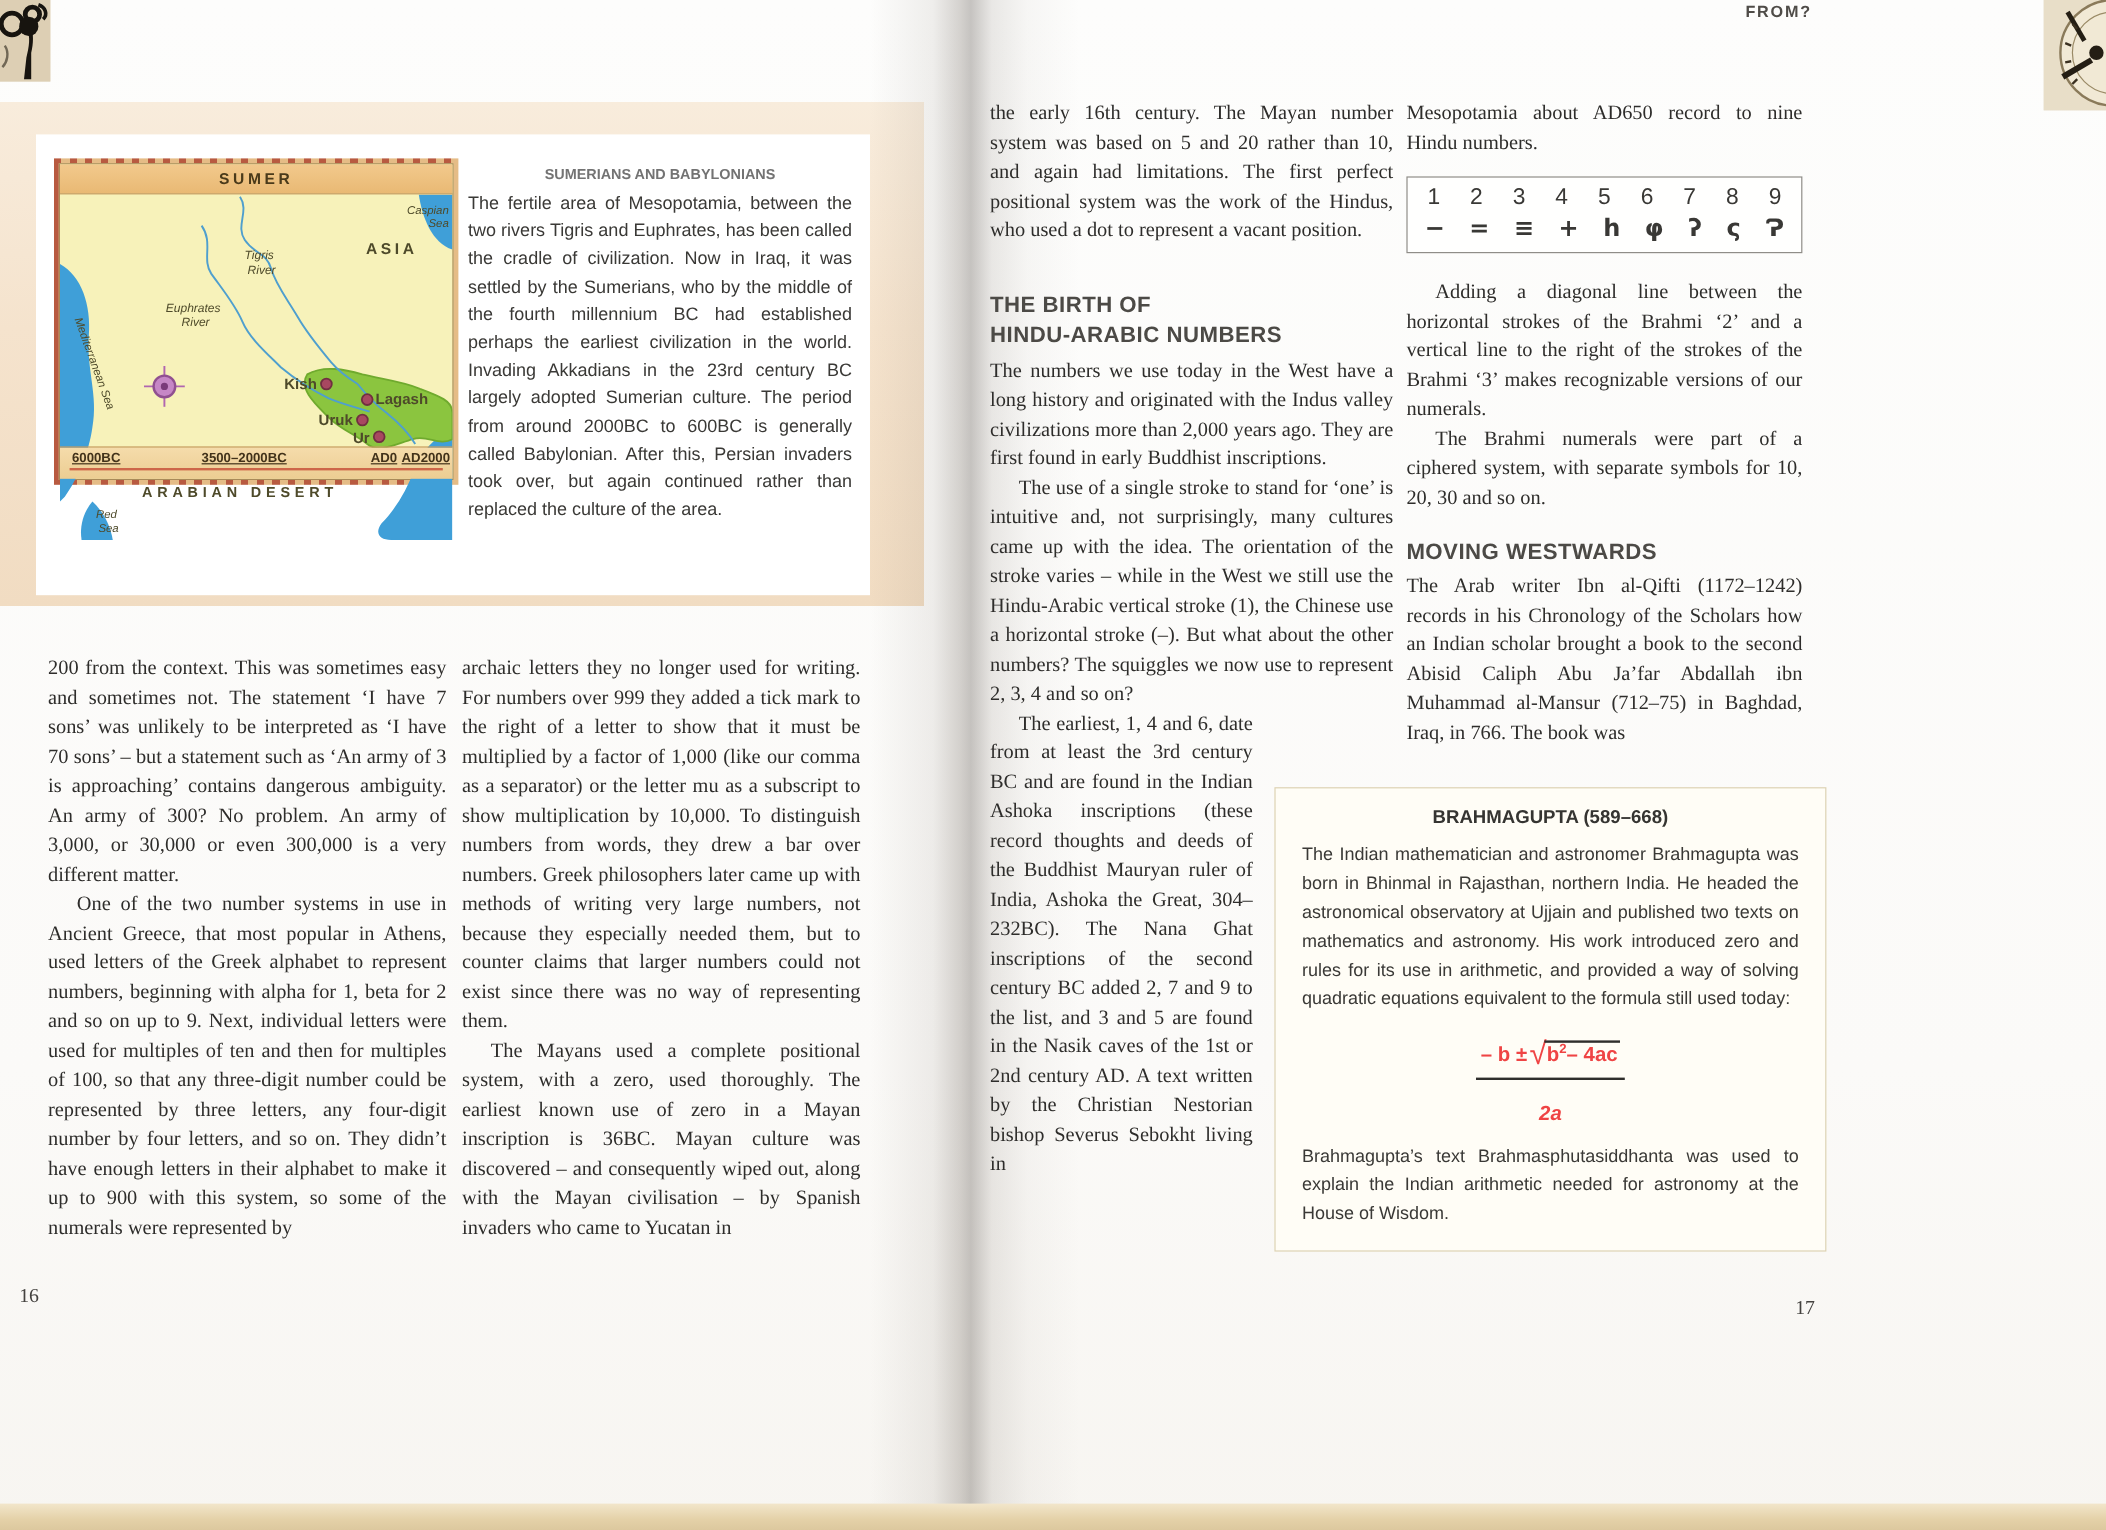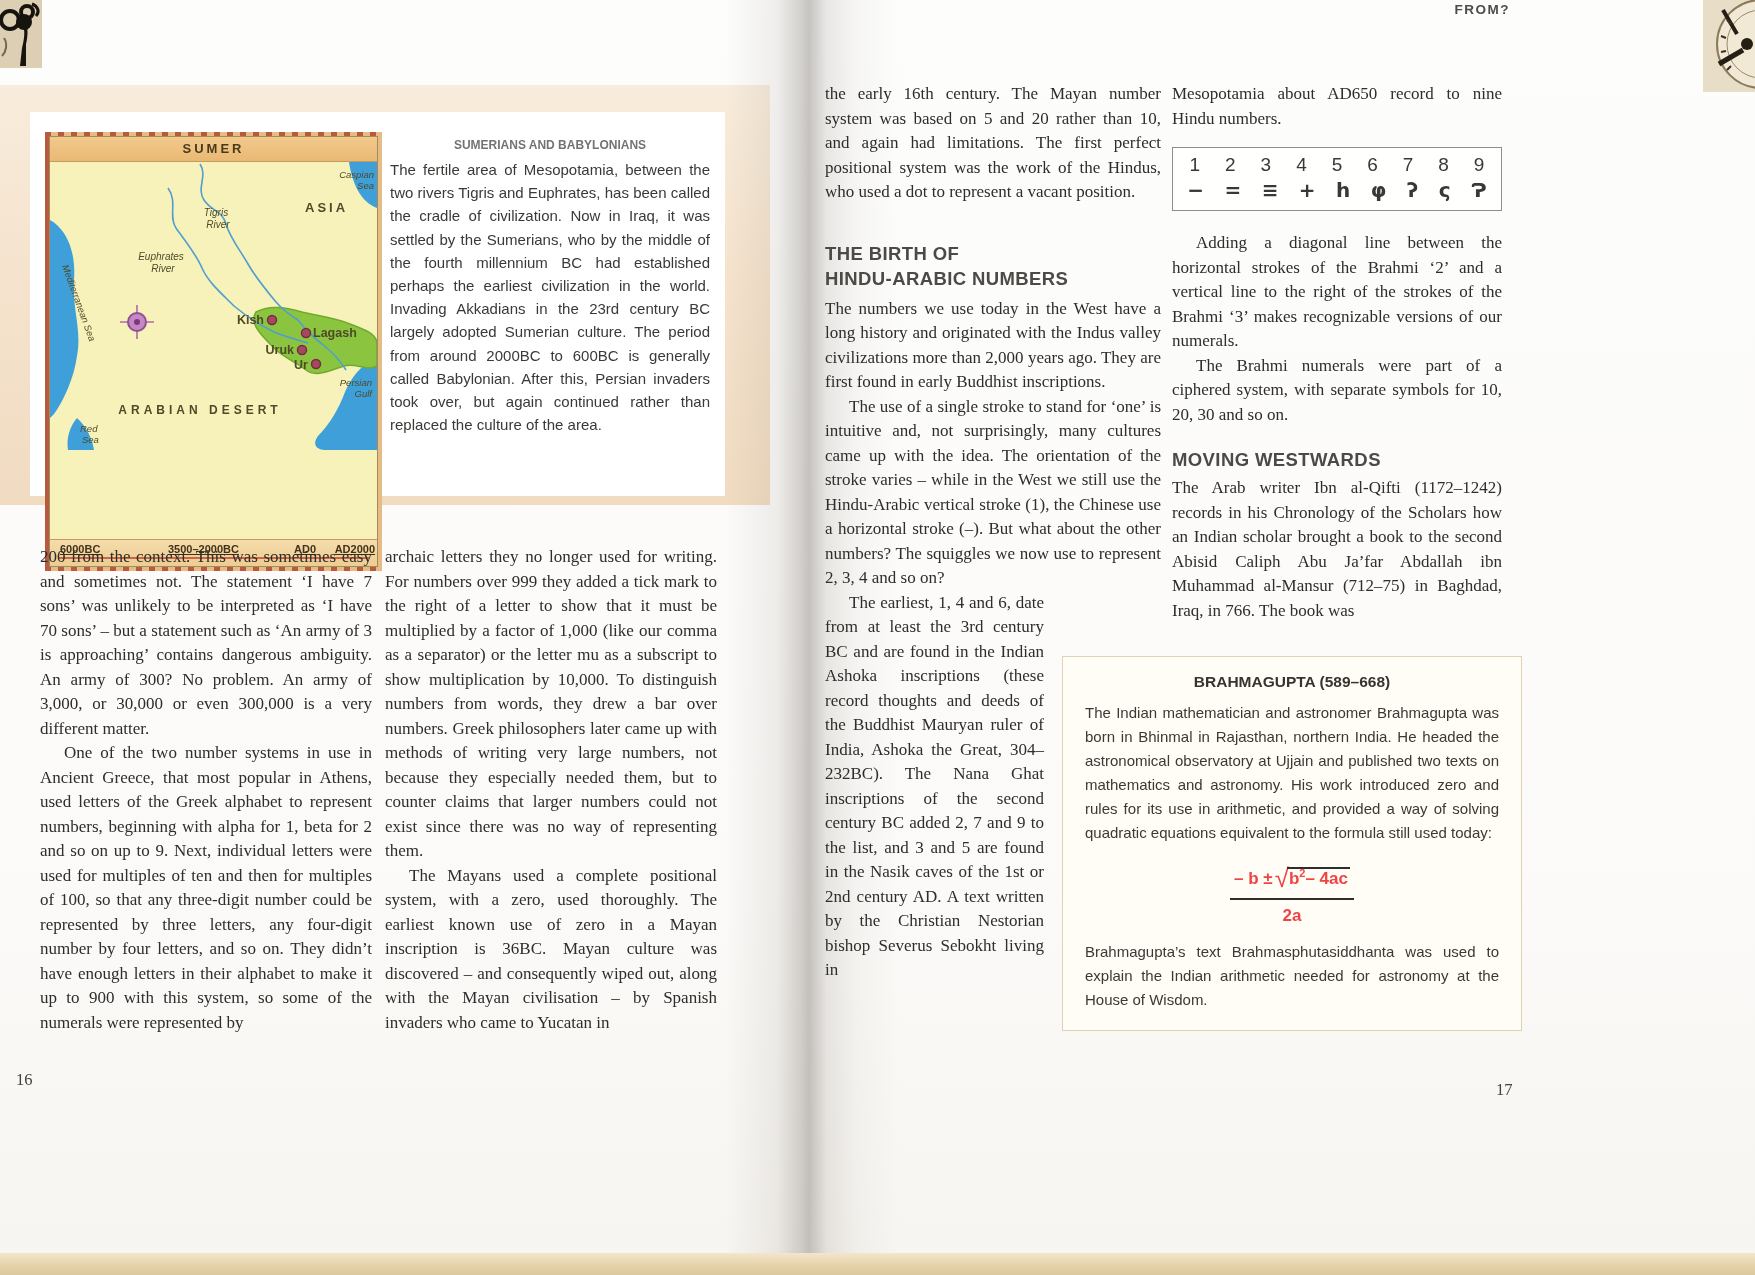--- a/index.html
+++ b/index.html
@@ -28,21 +28,21 @@
   
   .peach-band { position:absolute; left:0; top:85px; width:770px; height:420px;
     background:linear-gradient(180deg,#f8ecdc 0%, #f5e3cd 45%, #f1dcc2 100%); }
   .feature-box { position:absolute; left:30px; top:112px; width:695px; height:384px; background:#ffffff; }
   .feature-text { position:absolute; left:360px; right:15px; top:26px; }
   .feature-title { font-family:"Liberation Sans", sans-serif; font-weight:bold; font-size:12px;
     color:#737373; text-align:center; margin:0 0 6px 0; }
   .feature-body { font-family:"Liberation Sans", sans-serif; font-size:15px; line-height:23.2px;
     color:#3a3936; text-align:justify; margin:0; }
   
-  .map-widget { position:absolute; left:15px; top:20px; width:337px; height:439px;
+  .map-widget { position:absolute; left:15px; top:20px; width:337px; height:272px;
     padding:0; box-sizing:border-box;
     background:repeating-linear-gradient(90deg,#b85a40 0 6px,#e5bc86 6px 13px);
   }
   .map-inner { position:absolute; left:4px; top:4px; right:4px; bottom:4px; border:1px solid #a8control; border:1px solid #a88a58; background:#f7f2ba; }
   .map-titlebar { position:relative; height:24px; background:linear-gradient(180deg,#f2c98c,#e9b974);
     text-align:center; font-family:"Liberation Sans", sans-serif; font-weight:bold; font-size:13px;
     letter-spacing:3px; color:#4a3a1a; line-height:24px; border-bottom:1px solid #c59a5e; }
   .map-svg { display:block; }
   .map-timeline { position:absolute; left:0; right:0; bottom:0; height:26px;
     background:linear-gradient(180deg,#f5dcab,#eccd92); border-top:1px solid #c59a5e;
@@ -67,21 +67,21 @@
     background:#fffdf6; border:1px solid #ddd2b4; padding:16px 22px 18px 22px;
     font-family:"Liberation Sans", sans-serif; color:#3a3936; }
   .brahm-title { font-weight:bold; font-size:15.5px; text-align:center; color:#353431; margin:0 0 10px 0; }
   .brahm-box p.bp { font-size:15px; line-height:24px; text-align:justify; margin:0; }
   .formula { width:190px; margin:16px auto 14px auto; text-align:center;
     font-weight:bold; font-size:17px; color:#ef4444; }
   .formula .num { display:inline-block; padding:2px 4px 4px 4px; border-bottom:2px solid #2f2e2c; white-space:nowrap; }
   .formula .rad-sign { font-size:26px; font-weight:normal; vertical-align:-3px; margin:0 -2px 0 2px; }
   .formula .radicand { border-top:2px solid #2f2e2c; padding:0 2px; }
   .formula sup { font-size:11px; }
-  .formula .den { margin-top:6px; }
+  .formula .den { margin-top:18px;font-style:italic; }
   
   .map-svg text { font-family:"Liberation Sans", sans-serif; fill:#4e4a2a; }
   .lbl-region { font-size:13px; letter-spacing:3px; font-weight:bold; fill:#55522e; }
   .lbl-desert { font-size:12px; letter-spacing:4px; font-weight:bold; fill:#55522e; }
   .lbl-water { font-size:9.5px; font-style:italic; fill:#2e4e66; }
   .lbl-river { font-size:10px; font-style:italic; fill:#4f6275; }
   .lbl-city { font-size:12.5px; font-weight:bold; fill:#2c2c1d; }
 </style>
 </head>
 <body>
@@ -169,21 +169,21 @@
             <text class="lbl-city" x="244" y="192" text-anchor="end">Uruk</text>
           </g>
           <g>
             <circle cx="266" cy="202" r="4.5" fill="#a84860" stroke="#703040" stroke-width="1.5"></circle>
             <text class="lbl-city" x="258" y="207" text-anchor="end">Ur</text>
           </g>
         </svg>
         <div class="map-timeline">
           <span class="tl-label" style="left:10px">6000BC</span>
           <span class="tl-label" style="left:118px">3500–2000BC</span>
-          <span class="tl-label" style="left:244px">AD0</span>
+          <span class="tl-label" style="left:259px">AD0</span>
           <span class="tl-label" style="right:2px">AD2000</span>
         </div>
       </div>
     </div>
 
     <div class="feature-text">
       <h3 class="feature-title">SUMERIANS AND BABYLONIANS</h3>
       <p class="feature-body">The fertile area of Mesopotamia, between the two rivers Tigris and Euphrates, has been called the cradle of civilization. Now in Iraq, it was settled by the Sumerians, who by the middle of the fourth millennium BC had established perhaps the earliest civilization in the world. Invading Akkadians in the 23rd century BC largely adopted Sumerian culture. The period from around 2000BC to 600BC is generally called Babylonian. After this, Persian invaders took over, but again continued rather than replaced the culture of the area.</p>
     </div>
   </div>

